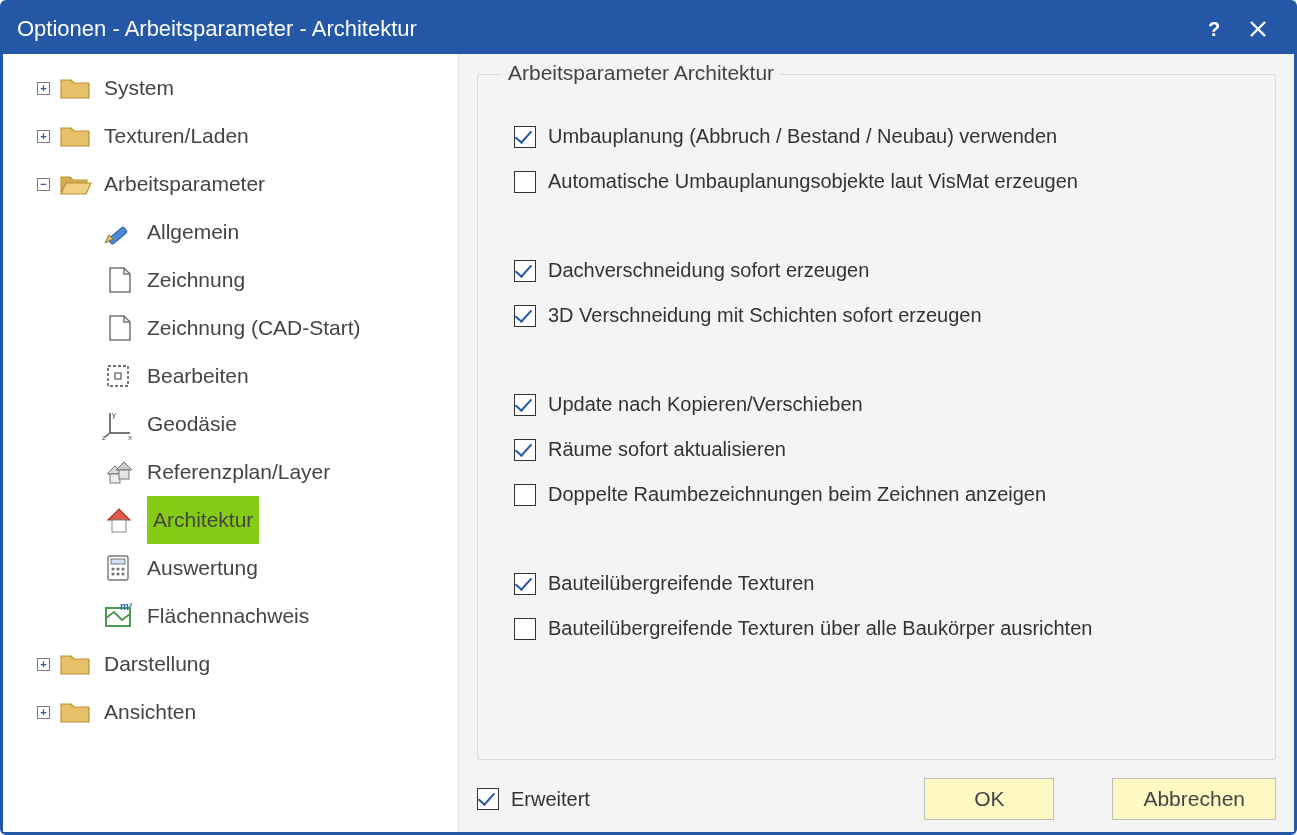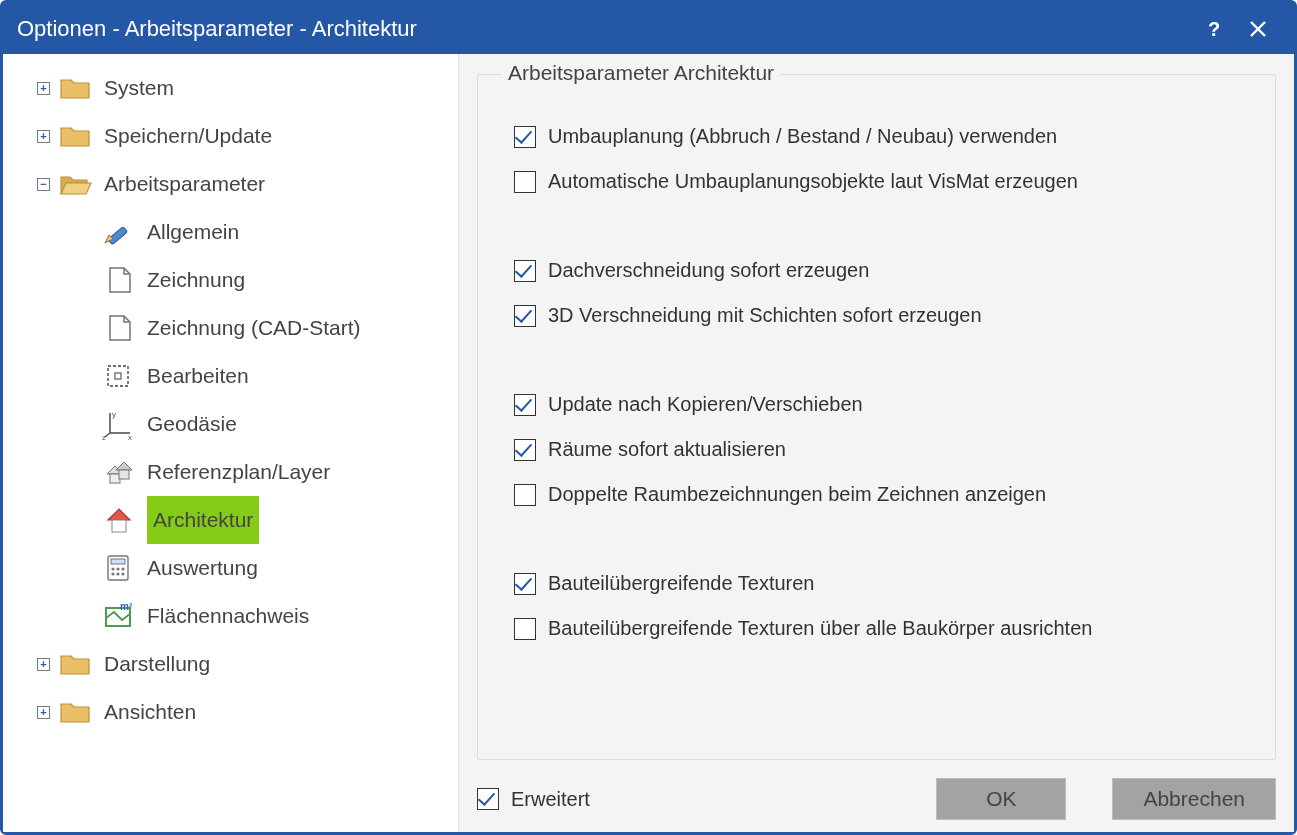--- a/index.html
+++ b/index.html
@@ -130,26 +130,26 @@
   .content-bottom {
     display: flex;
     align-items: center;
     padding-top: 18px;
     gap: 44px;
   }
   .content-bottom .spacer { flex: 1; }
   .btn {
     min-width: 130px;
     height: 42px;
-    background: #a3a3a3;
+    background: #fef9c3;
     border: 1px solid #bdbdbd;
     font-size: 21px;
     color: #444;
     cursor: pointer;
-    margin-left: 2px;
+    margin-left: 14px;
     padding: 0 30px;
   }
   
   svg { display: block; }
 </style>
 </head>
 <body>
 
 <svg width="0" height="0" style="position:absolute">
   <defs>
@@ -239,21 +239,21 @@
           <span class="label">System</span>
         </div>
 
         <div class="row indent1">
           <span class="exp">+</span>
           <span class="icon">
               <svg width="34" height="30" viewBox="0 0 34 30">
                 <use href="#ic-folder-closed"></use>
               </svg>
             </span>
-          <span class="label">Speichern/Update</span>
+          <span class="label">Texturen/Laden</span>
         </div>
 
         <div class="row indent1">
           <span class="exp">−</span>
           <span class="icon">
               <svg width="34" height="30" viewBox="0 0 34 30">
                 <use href="#ic-folder-open"></use>
               </svg>
             </span>
           <span class="label">Arbeitsparameter</span>

